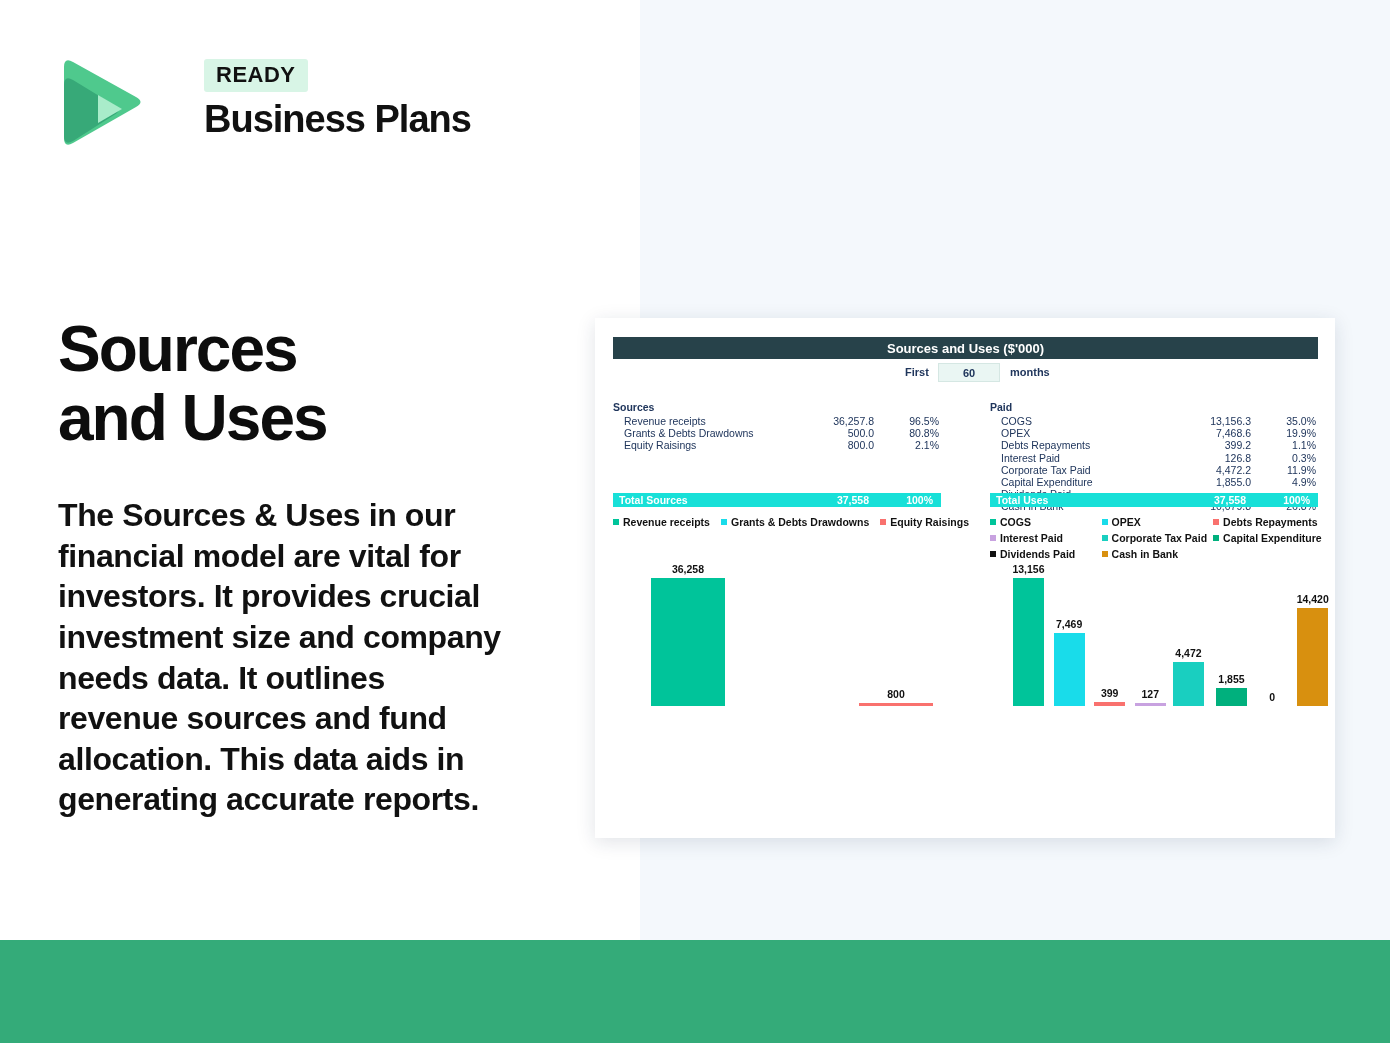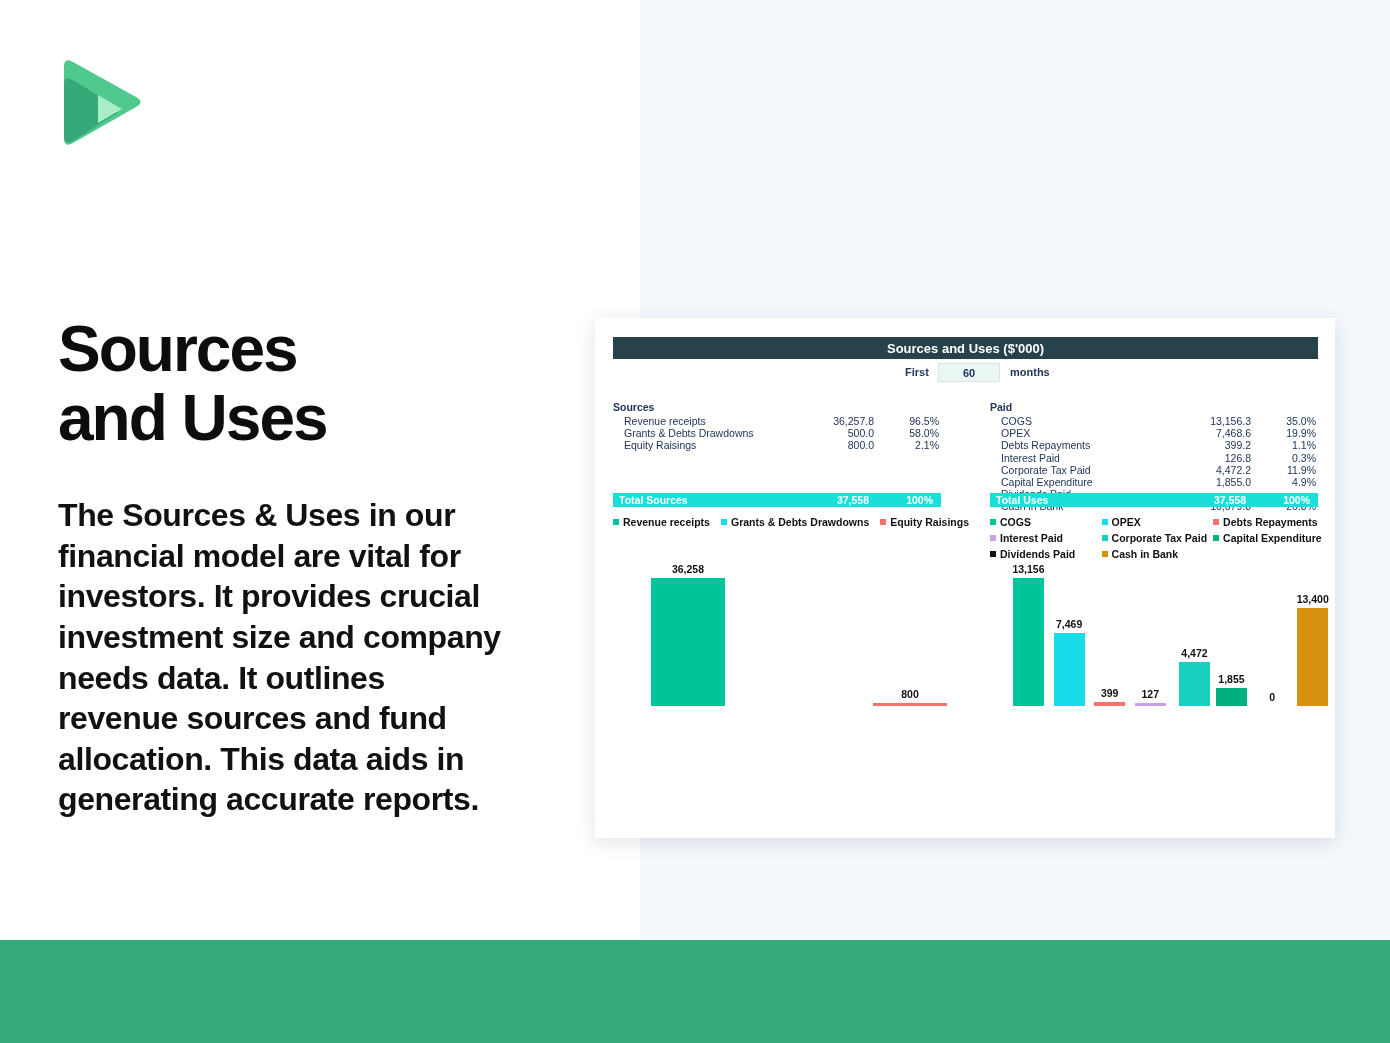--- a/index.html
+++ b/index.html
@@ -111,20 +111,24 @@
 
 <div id="right-panel"></div>
 <div id="bottom-band"></div>
 
 <div id="logo">
   <svg id="logo-mark" viewBox="0 0 90 95">
     <path d="M8 12 Q8 2 17 7 L80 42 Q89 47 80 52 L17 88 Q8 93 8 83 Z" fill="#4fc98d"></path>
     <path d="M8 30 Q8 20 17 25 L58 50 Q67 55 58 60 L17 86 Q8 91 8 81 Z" fill="#37a978"></path>
     <path d="M42 40 L66 54 L42 68 Z" fill="#a9ecca"></path>
   </svg>
+  <div id="logo-text">
+    <span id="ready-badge">READY</span>
+    <div id="brand-name">Business Plans</div>
+  </div>
 </div>
 
 <div id="headline">
     <div>Sources</div>
     <div>and Uses</div>
   </div>
 <div id="body-copy">The Sources &amp; Uses in our financial model are vital for investors. It provides crucial investment size and company needs data. It outlines revenue sources and fund allocation. This data aids in generating accurate reports.</div>
 
 <div id="card">
 
@@ -140,21 +144,21 @@
     <div class="sect">Sources</div>
     <div id="sources-rows">
         <div class="row">
           <span class="nm">Revenue receipts</span>
           <span class="v1">36,257.8</span>
           <span class="v2">96.5%</span>
         </div>
         <div class="row">
           <span class="nm">Grants &amp; Debts Drawdowns</span>
           <span class="v1">500.0</span>
-          <span class="v2">58.0%</span>
+          <span class="v2">80.8%</span>
         </div>
         <div class="row">
           <span class="nm">Equity Raisings</span>
           <span class="v1">800.0</span>
           <span class="v2">2.1%</span>
         </div>
       </div>
   </div>
   <div class="total" id="total-sources">
     <span class="nm">Total Sources</span>
@@ -260,21 +264,21 @@
         <span class="sw" style="background:#d8900f"></span>
         <span>Cash in Bank</span>
       </span>
     </div>
 
   <div class="chart" id="chart-sources">
       <div class="bar-col" style="left:17px;width:74px;">
         <span class="bar-val">36,258</span>
         <span class="bar" style="height:128px;background:#00c49a"></span>
       </div>
-      <div class="bar-col" style="left:239px;width:74px;">
+      <div class="bar-col" style="left:225px;width:74px;">
         <span class="bar-val">800</span>
         <span class="bar" style="height:3px;background:#f9716e"></span>
       </div>
     </div>
   <div class="chart" id="chart-uses">
       <div class="bar-col" style="left:2px;width:31px;">
         <span class="bar-val">13,156</span>
         <span class="bar" style="height:128px;background:#00c49a"></span>
       </div>
       <div class="bar-col" style="left:42.6px;width:31px;">
@@ -282,30 +286,30 @@
         <span class="bar" style="height:73px;background:#19dcea"></span>
       </div>
       <div class="bar-col" style="left:83.2px;width:31px;">
         <span class="bar-val">399</span>
         <span class="bar" style="height:4px;background:#f9716e"></span>
       </div>
       <div class="bar-col" style="left:123.80000000000001px;width:31px;">
         <span class="bar-val">127</span>
         <span class="bar" style="height:3px;background:#c8a2e0"></span>
       </div>
-      <div class="bar-col" style="left:168px;width:31px;text-align:right;">
+      <div class="bar-col" style="left:162px;width:31px;text-align:right;">
         <span class="bar-val">4,472</span>
         <span class="bar" style="height:44px;background:#19cfc0"></span>
       </div>
       <div class="bar-col" style="left:205px;width:31px;">
         <span class="bar-val">1,855</span>
         <span class="bar" style="height:18px;background:#00b07d"></span>
       </div>
       <div class="bar-col" style="left:245.60000000000002px;width:31px;">
         <span class="bar-val">0</span>
         <span class="bar" style="height:0px;background:transparent"></span>
       </div>
       <div class="bar-col" style="left:286.2px;width:31px;">
-        <span class="bar-val">13,400</span>
+        <span class="bar-val">14,420</span>
         <span class="bar" style="height:98px;background:#d8900f"></span>
       </div>
     </div>
 </div>
 
 </body></html>

